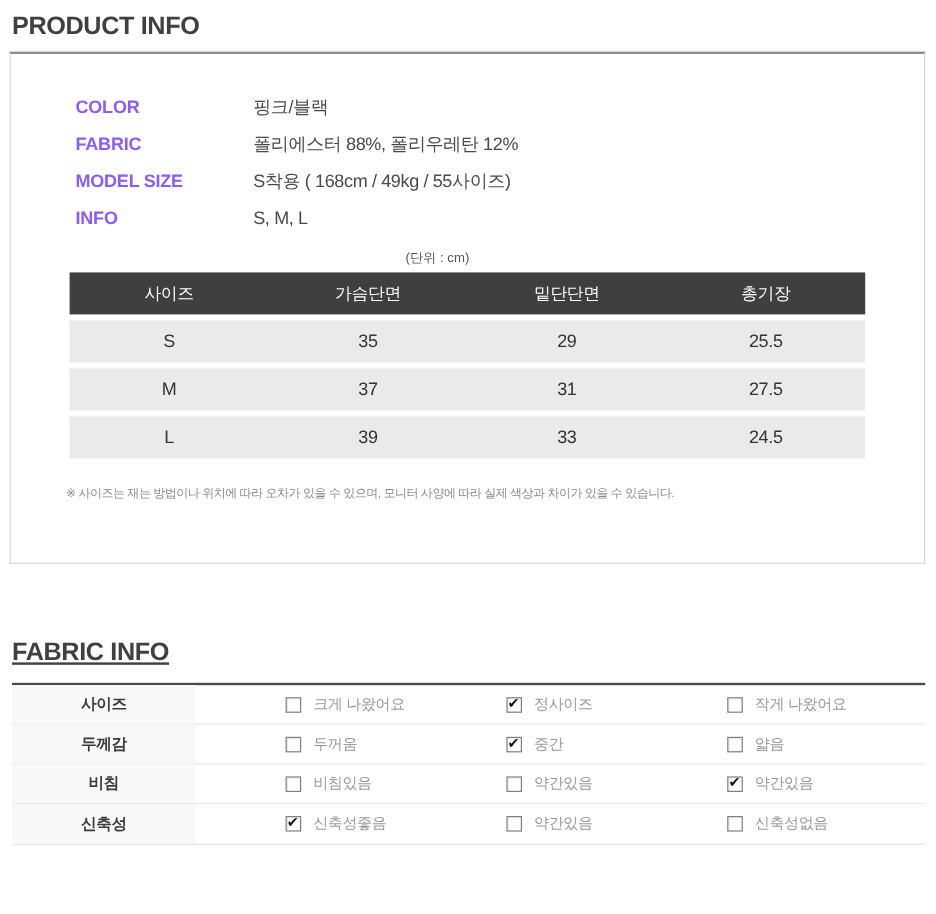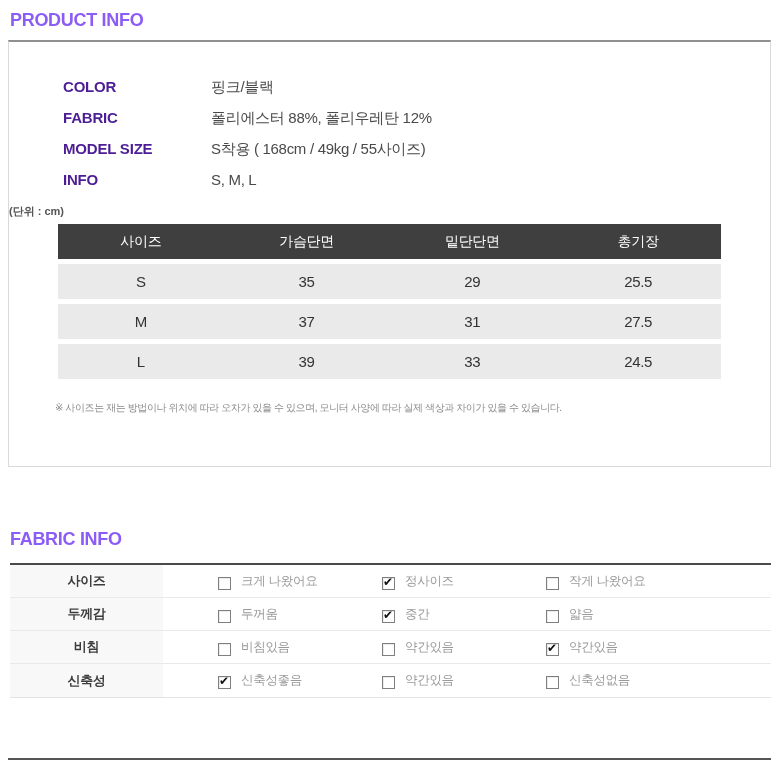--- a/index.html
+++ b/index.html
@@ -4,23 +4,23 @@
 <style>
   * { box-sizing: border-box; margin: 0; padding: 0; }
   html, body {
     width: 780px; height: 762px;
     background: #ffffff;
     font-family: "Liberation Sans", "DejaVu Sans", sans-serif;
     overflow: hidden;
     color: #222;
   }
   .section-title {
-    font-size: 18px;
-    font-weight: bold;
-    color: #8b5cf6;
+    font-size: 21px;
+    font-weight: bold;
+    color: #404040;
     letter-spacing: -0.3px;
   }
   .pi-title { margin: 10px 0 9px 10px; }
 
   
   .product-box {
     margin-left: 8px;
     width: 763px;
     height: 427px;
     border: 1px solid #d9d9d9;
@@ -30,36 +30,35 @@
   .spec-row {
     display: flex;
     margin-left: 54px;
     margin-bottom: 12px;
     line-height: 19px;
   }
   .spec-label {
     width: 148px;
     font-size: 15px;
     font-weight: bold;
-    color: #4c1d95;
+    color: #8b5cf6;
     letter-spacing: -0.2px;
   }
   .spec-value {
     font-size: 15px;
     color: #4a4a4a;
     letter-spacing: -0.3px;
     text-align: center;
   }
   .unit-note {
     margin-top: 15px;
     padding-right: 50px;
-    text-align: left;
+    text-align: center;
     font-size: 11px;
     color: #555;
-    font-weight: bold;
   }
   .size-table {
     margin: 5px 0 0 49px;
     width: 663px;
   }
   .st-row { display: flex; height: 35px; }
   .st-head {
     background: #3f3f3f;
     color: #ffffff;
   }
@@ -78,21 +77,21 @@
   }
   .st-head .st-cell { font-size: 14px; }
   .disclaimer {
     margin: 22px 0 0 46px;
     font-size: 10px;
     color: #8a8a8a;
     letter-spacing: -0.4px;
   }
 
   
-  .fi-title { margin: 62px 0 13px 10px; }
+  .fi-title { margin: 62px 0 13px 10px; text-decoration: underline; }
   .fabric-table {
     margin-left: 10px;
     width: 761px;
     border-top: 2px solid #4a4a4a;
     border-bottom: 1px solid #e3e3e3;
   }
   .ft-row {
     display: flex;
     height: 33px;
     border-bottom: 1px solid #e9e9e9;
@@ -111,21 +110,22 @@
   }
   .ft-options {
     flex: 1;
     display: flex;
     align-items: center;
     padding-left: 55px;
   }
   .ft-opt {
     width: 164px;
     display: flex;
-    align-items: flex-end;
+    align-items: center;
+    margin-left: 20px;
   }
   .checkbox {
     position: relative;
     width: 13px; height: 13px;
     border: 1px solid #7f7f7f;
     background: #ffffff;
     box-shadow: inset 1px 1px 0 rgba(0,0,0,0.08);
     flex-shrink: 0;
   }
   .checkbox.on::after {

